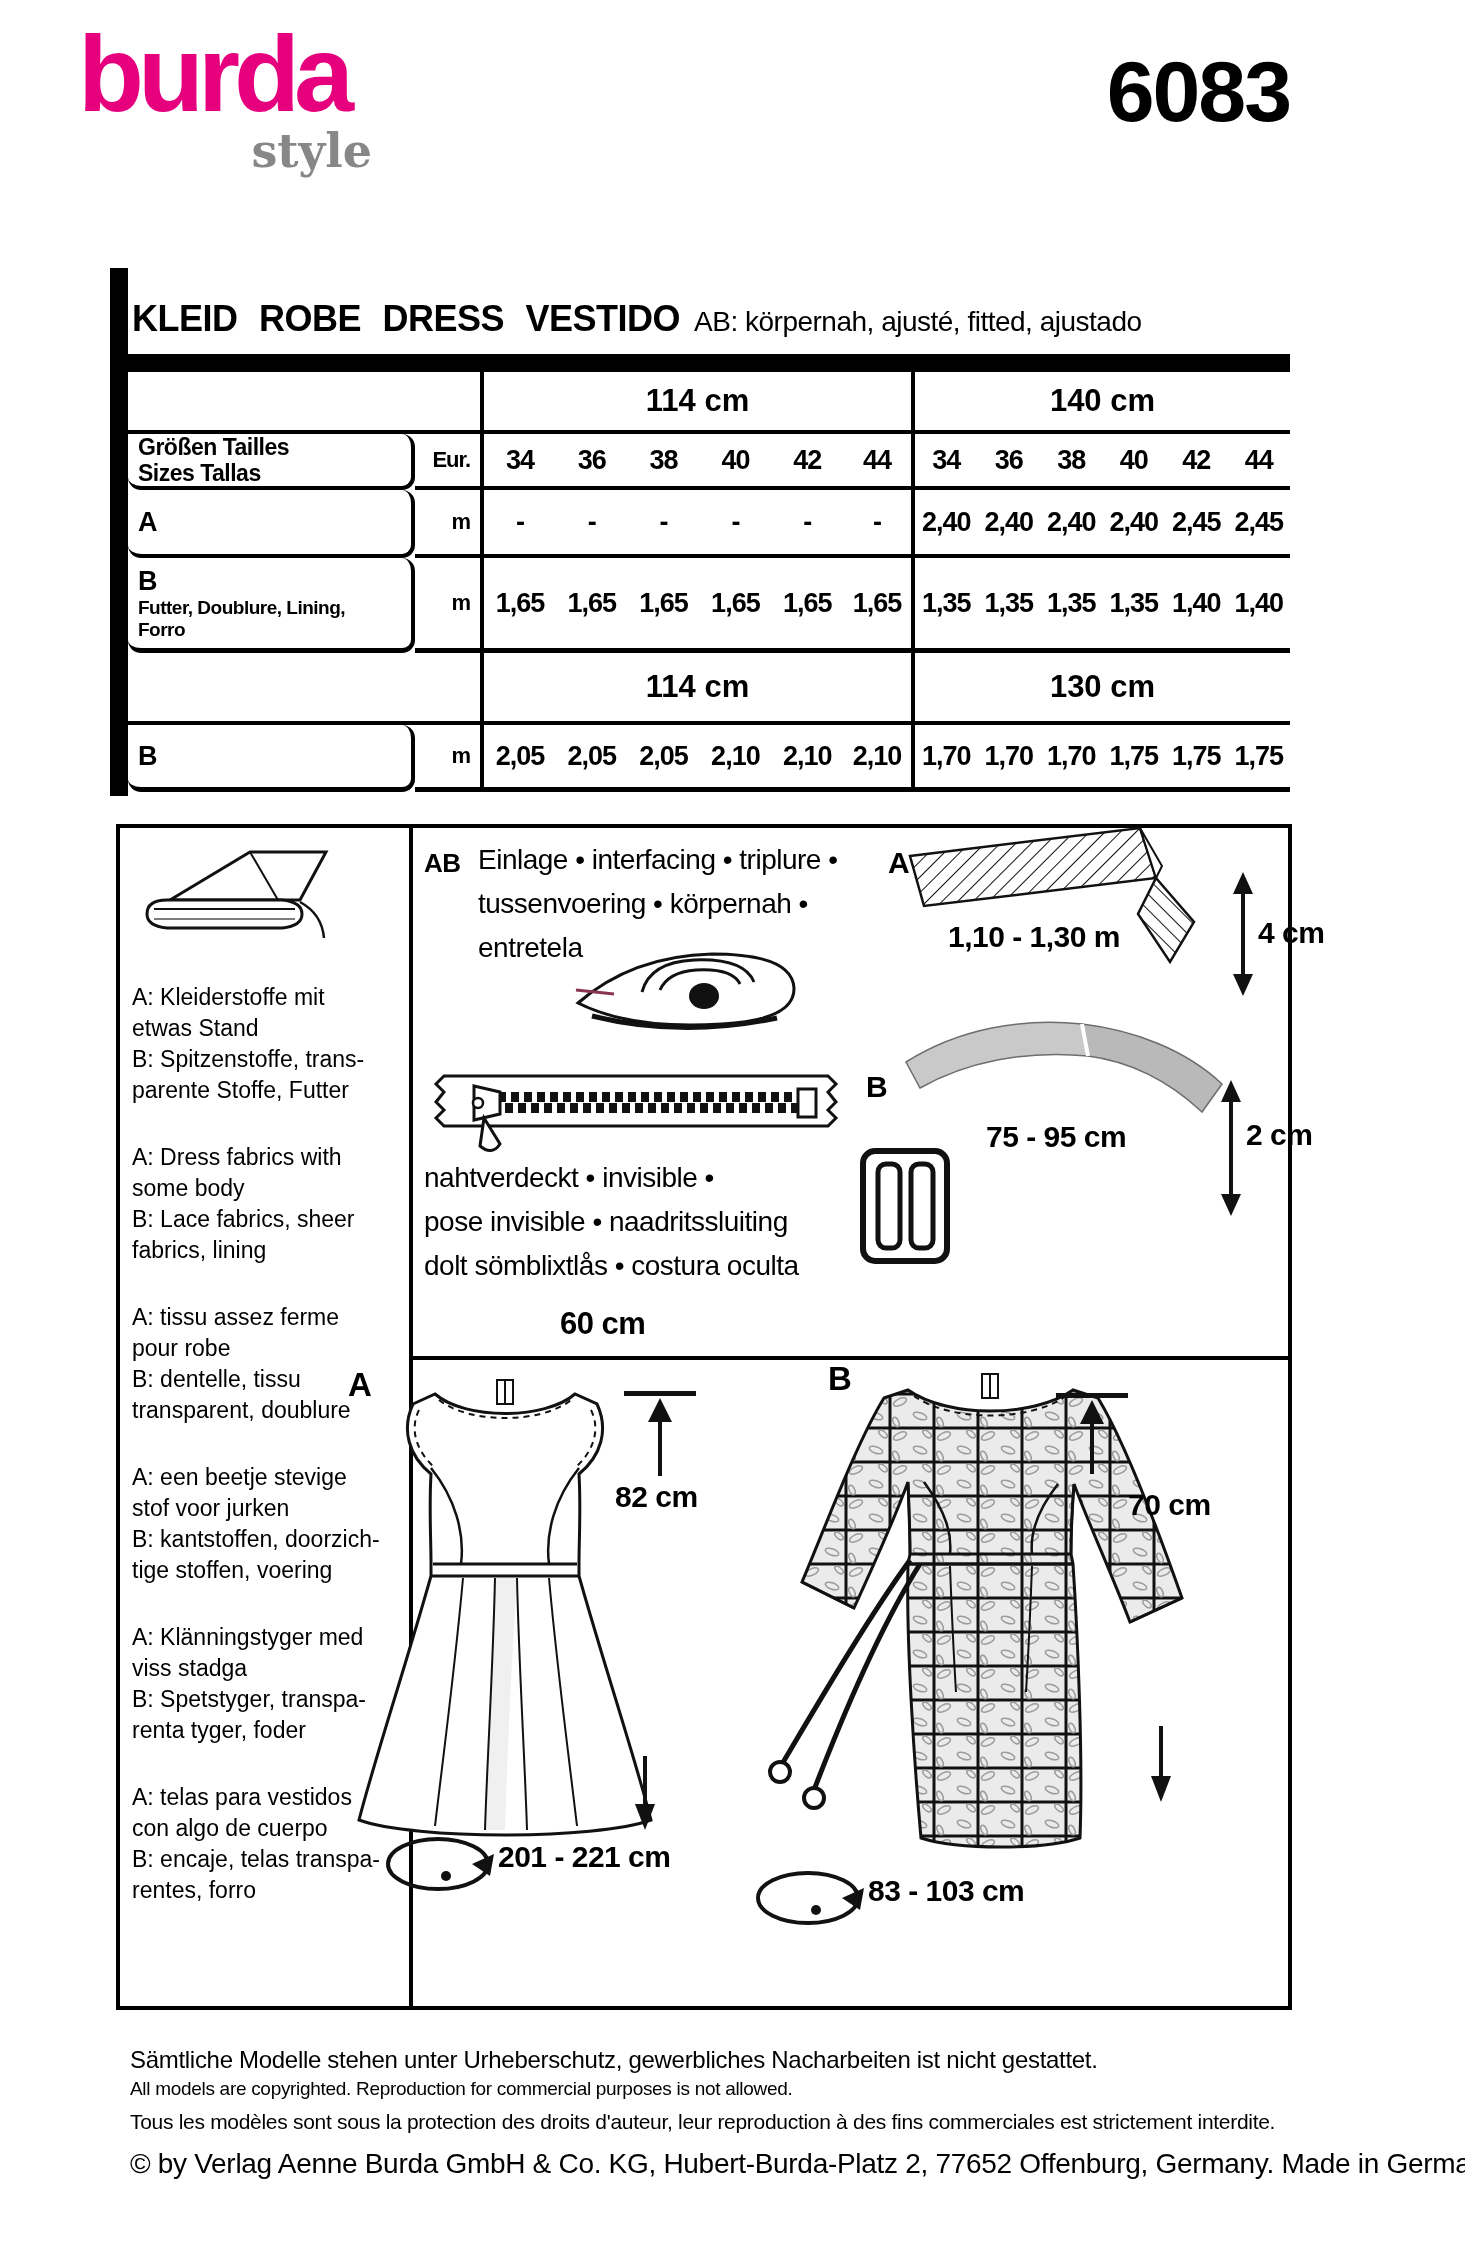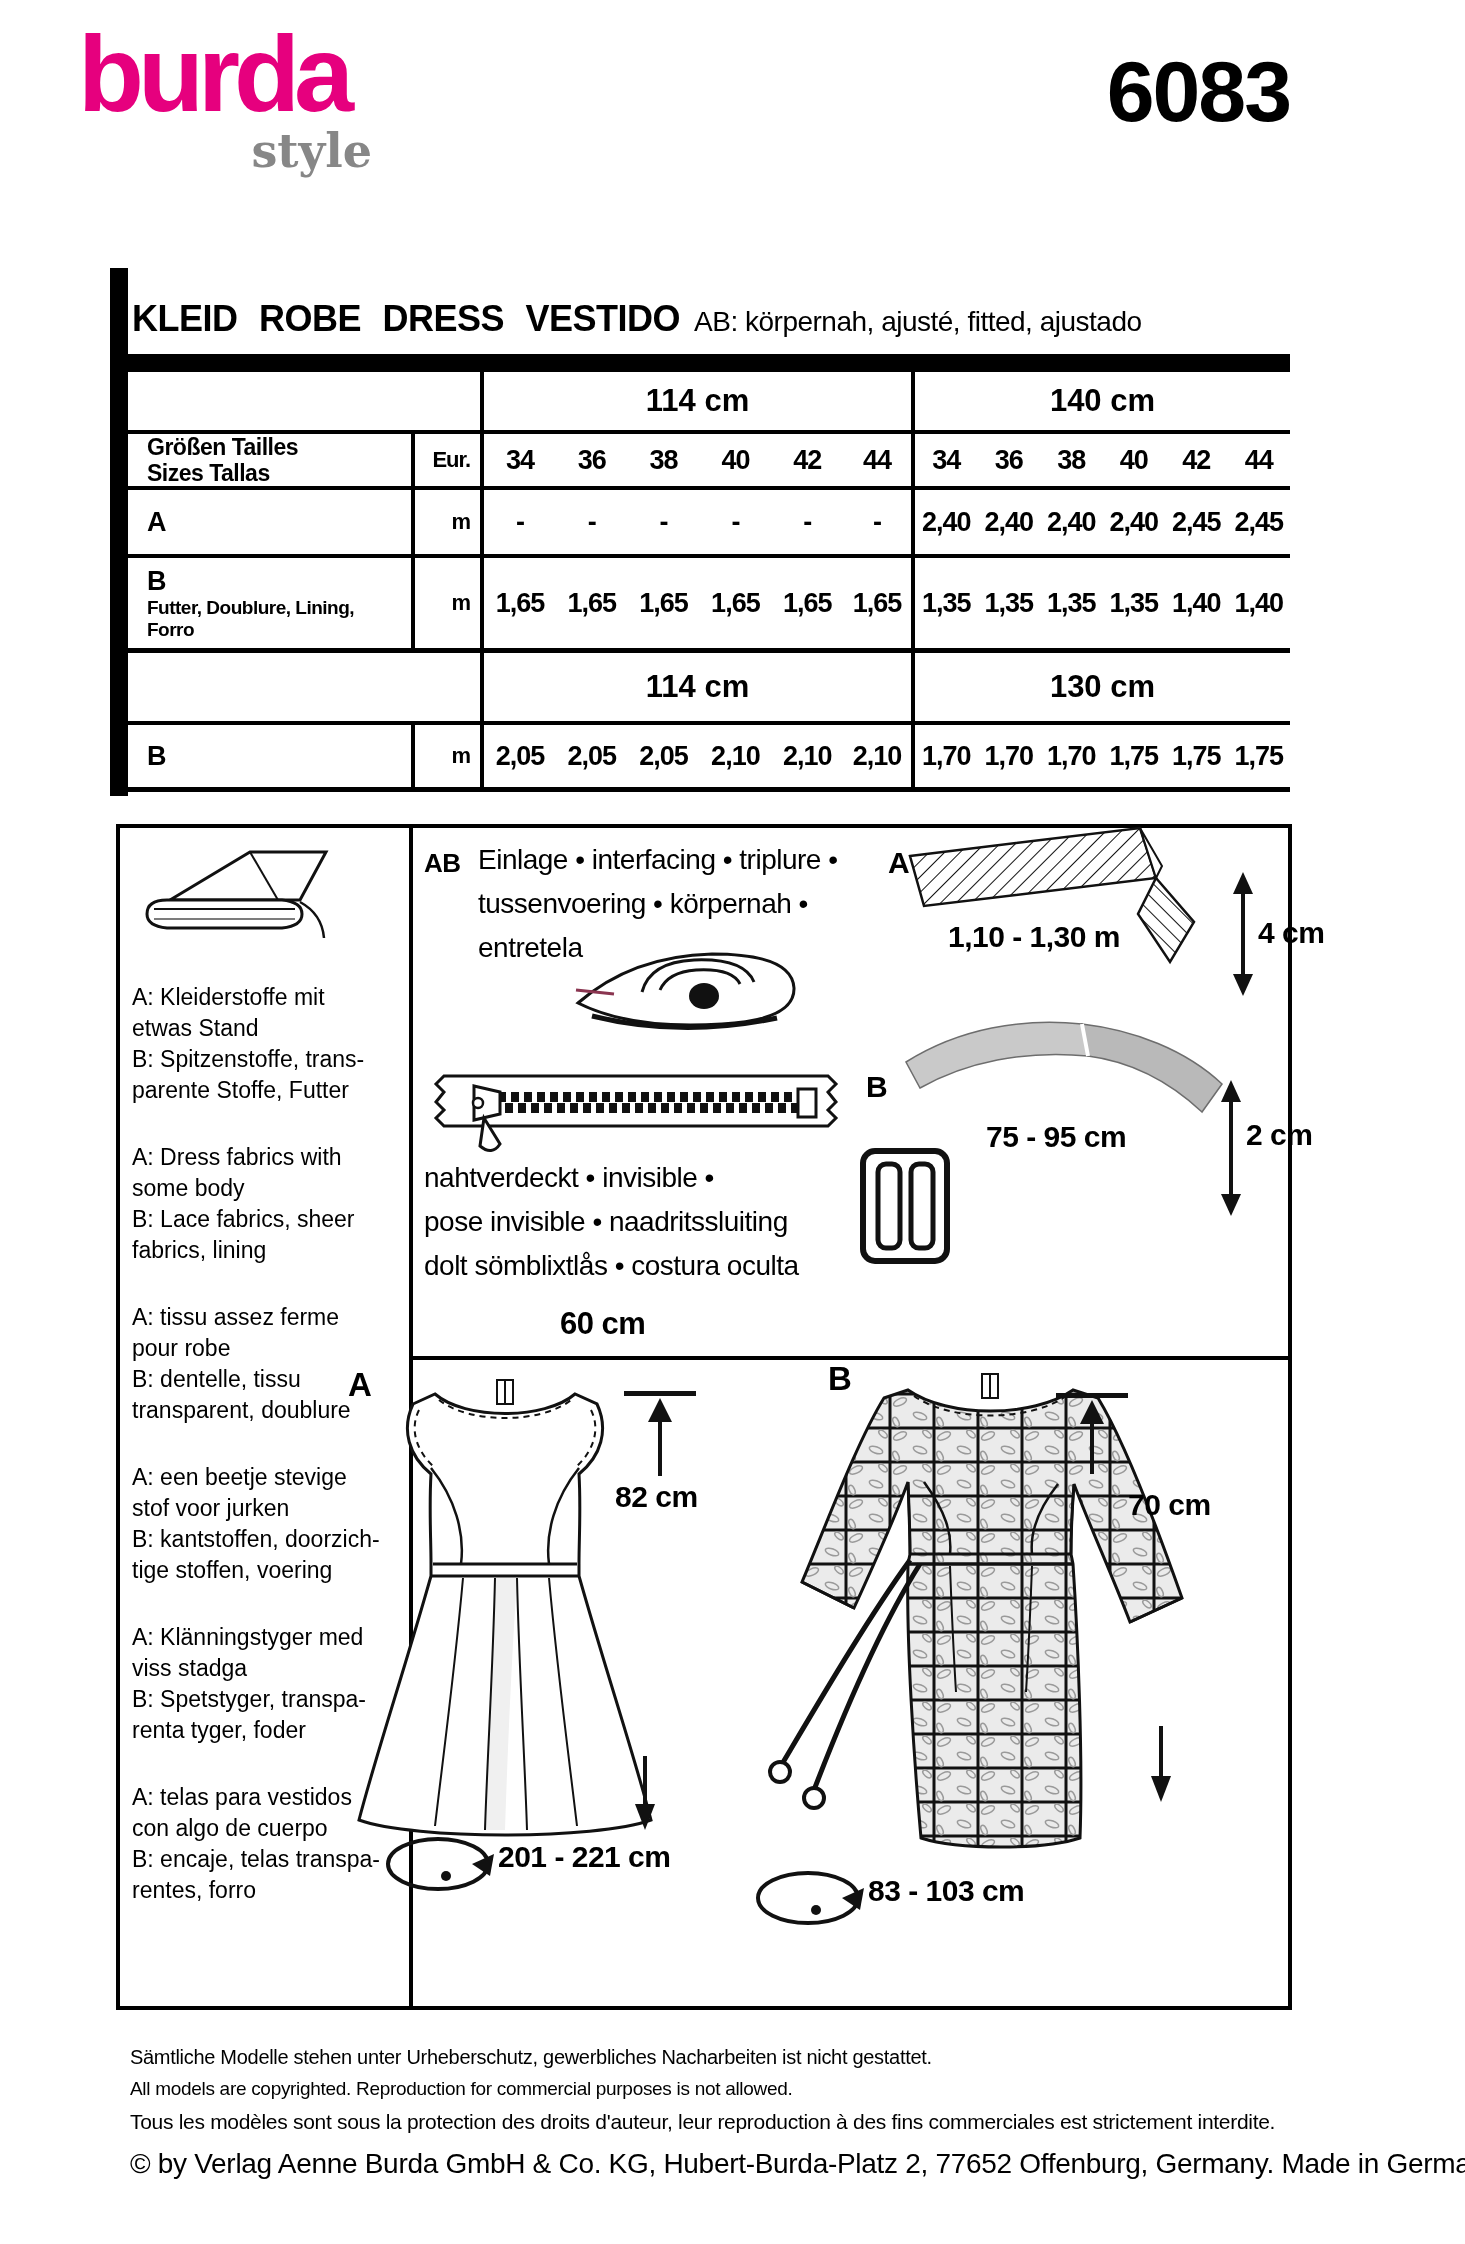--- a/index.html
+++ b/index.html
@@ -22,39 +22,39 @@
 
   
   .t{left:128px;top:354px;width:1162px;display:grid;
      grid-template-columns:287px 69px repeat(6,71.83px) repeat(6,62.5px);
      grid-template-rows:62px 56px 68px 95px 72px 67px;
      border-top:18px solid #000;font-weight:bold;}
   .c{display:flex;align-items:center;justify-content:center;border-bottom:4px solid #000;
      font-size:27px;letter-spacing:-1px;}
   .br{border-right:4px solid #000;}
   .bb5{border-bottom-width:5px;}
-  .lab{flex-direction:column;align-items:flex-start;justify-content:center;padding-left:19px;}
+  .lab{flex-direction:column;align-items:flex-start;justify-content:center;padding-left:10px;border-radius:13px;}
   .un{justify-content:flex-end;padding-right:10px;font-size:22px;}
   .wh{font-size:31px;letter-spacing:0;}
   .szl{font-size:23px;line-height:26px;letter-spacing:-0.5px;white-space:pre-line;}
   .sub2{font-size:19px;line-height:22px;font-weight:bold;white-space:pre-line;letter-spacing:-0.5px;}
 
   
   .main-box{left:116px;top:824px;width:1176px;height:1186px;border:4px solid #000;box-sizing:border-box;}
   .v-div{left:409px;top:824px;width:4px;height:1186px;background:#000;}
   .h-div{left:409px;top:1356px;width:883px;height:4px;background:#000;}
 
   .advice{left:132px;top:982px;width:282px;font-size:23px;line-height:31px;font-weight:500;}
   .advice p{margin:0 0 36px 0;white-space:pre-line;}
 
   .ntx{font-size:28px;line-height:44px;font-weight:500;white-space:pre-line;letter-spacing:-0.5px;}
   .meas{font-size:30px;font-weight:bold;letter-spacing:-0.5px;white-space:nowrap;}
 
   .footer-line{left:130px;white-space:nowrap;letter-spacing:-0.3px;}
-  .f1{top:2046px;font-size:20px;text-align:center;}
+  .f1{top:2046px;font-size:24px;text-align:center;}
   .f2{top:2078px;font-size:19px;}
   .f3{top:2110px;font-size:21px;}
   .f4{top:2148px;font-size:28px;}
 
   svg{display:block;}
 </style>
 </head>
 <body>
 
 <div class="page">

